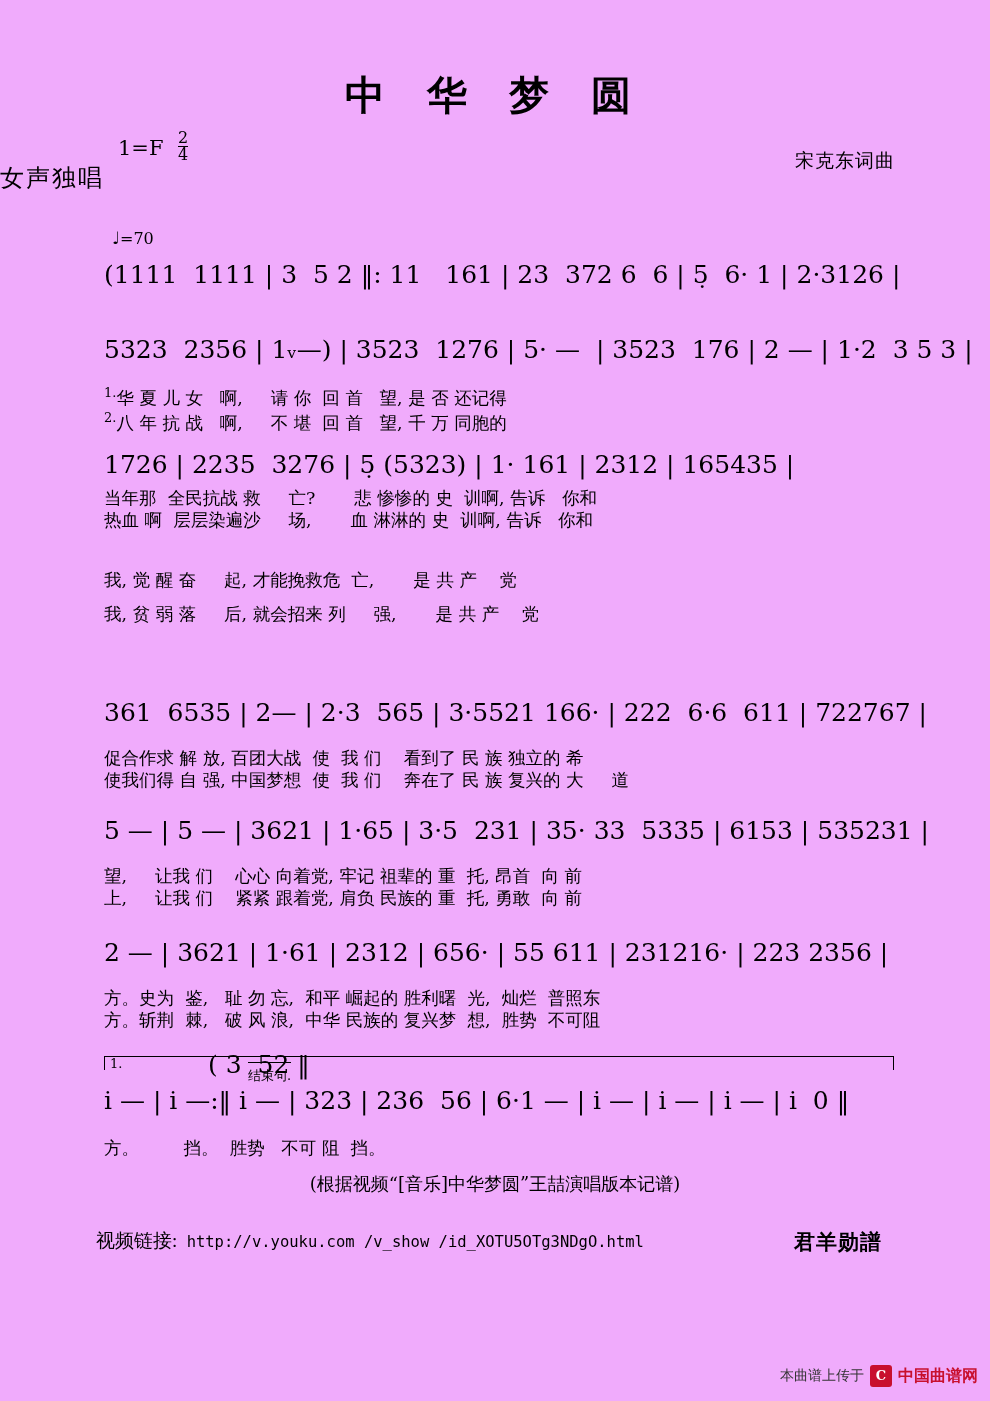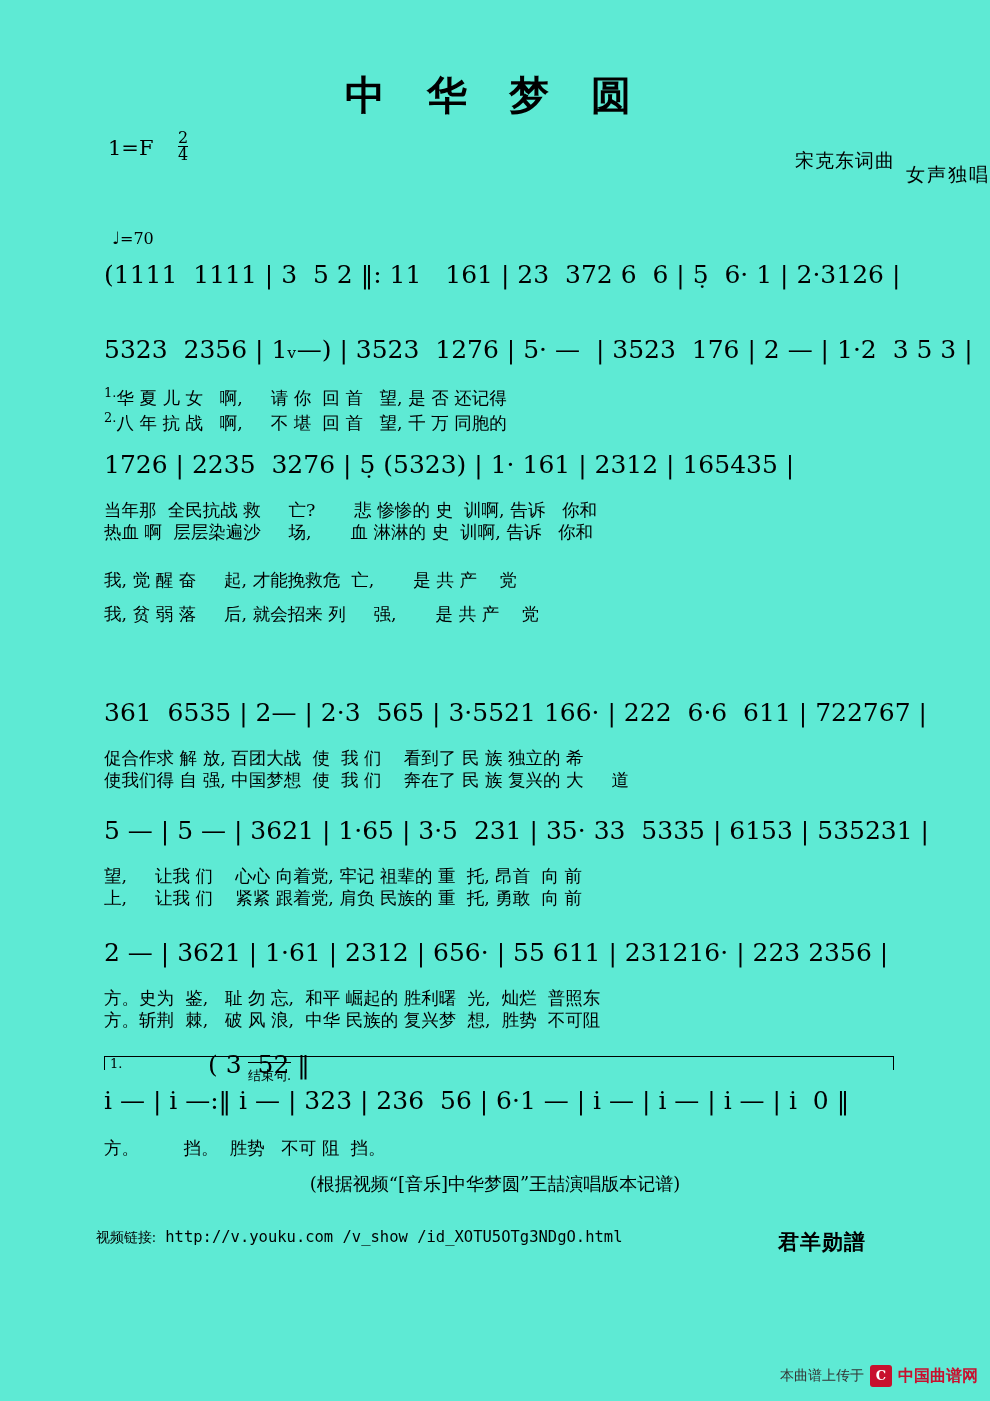--- a/index.html
+++ b/index.html
@@ -7,38 +7,38 @@
     padding: 0;
     background: #ffffff;
   }
   body {
     font-family: "DejaVu Sans", sans-serif;
   }
   #sheet {
     position: relative;
     width: 990px;
     height: 1401px;
-    background: #5eead4;
+    background: #f0abfc;
     overflow: hidden;
   }
   .title {
     position: absolute;
     top: 68px;
     left: 0;
     width: 990px;
     text-align: center;
     font-family: "DejaVu Serif", serif;
     font-size: 40px;
     letter-spacing: 14px;
     font-weight: bold;
     color: #000;
   }
   .key-sig {
     position: absolute;
-    left: 108px;
+    left: 118px;
     top: 136px;
     font-family: "DejaVu Serif", serif;
     font-size: 21px;
     color: #000;
   }
   .meter {
     position: absolute;
     left: 178px;
     top: 130px;
     font-family: "DejaVu Serif", serif;
@@ -46,23 +46,23 @@
     line-height: 1.0;
     text-align: center;
   }
   .meter .num { display: block; }
   .meter .den { display: block; border-top: 1.5px solid #000; }
   .subtitle {
     position: absolute;
     top: 162px;
     left: 0;
     width: 990px;
-    text-align: right;
-    font-family: "DejaVu Serif", serif;
-    font-size: 19px;
+    text-align: left;
+    font-family: "DejaVu Serif", serif;
+    font-size: 24px;
     letter-spacing: 2px;
   }
   .author {
     position: absolute;
     top: 148px;
     right: 95px;
     font-family: "DejaVu Serif", serif;
     font-size: 19px;
     letter-spacing: 1px;
   }
@@ -119,24 +119,24 @@
     text-align: center;
     font-family: "DejaVu Serif", serif;
     font-size: 18px;
   }
   .videolink {
     position: absolute;
     left: 96px;
     font-family: "DejaVu Sans Mono", monospace;
     font-size: 15.5px;
   }
-  .videolink .cn { font-family: Liberation Serif, serif; font-size: 14px; }
+  .videolink .cn { font-family: Liberation Serif, serif; font-size: 19px; }
   .seal {
     position: absolute;
-    right: 124px;
+    right: 108px;
     top: 1228px;
     font-family: "DejaVu Serif", serif;
     font-size: 21px;
     letter-spacing: 1px;
     font-weight: bold;
   }
   .watermark {
     position: absolute;
     right: 12px;
     bottom: 14px;
@@ -185,21 +185,21 @@
   </div>
 
   <div class="system" style="top:337px;">
     <div class="notes">5323  2356 | 1ᵥ—) | 3523  1276 | 5· —  | 3523  176 | 2 — | 1·2  3 5 3 |</div>
     <div class="lyric" style="margin-top:12px;"><span class="vn">1.</span><span>华 夏 儿 女   啊,     请 你  回 首   望, 是 否 还记得</span></div>
     <div class="lyric"><span class="vn">2.</span><span>八 年 抗 战   啊,     不 堪  回 首   望, 千 万 同胞的</span></div>
   </div>
 
   <div class="system" style="top:452px;">
     <div class="notes">1726 | 2235  3276 | 5̣ (5323) | 1· 161 | 2312 | 165435 |</div>
-    <div class="lyric" style="margin-top:12px;">当年那  全民抗战 救     亡?       悲 惨惨的 史  训啊, 告诉   你和</div>
+    <div class="lyric" style="margin-top:0;">当年那  全民抗战 救     亡?       悲 惨惨的 史  训啊, 告诉   你和</div>
     <div class="lyric">热血 啊  层层染遍沙     场,       血 淋淋的 史  训啊, 告诉   你和</div>
   </div>
 
   <div class="system" style="top:570px;">
     <div class="lyric">我, 觉 醒 奋     起, 才能挽救危  亡,       是 共 产    党</div>
     <div class="lyric" style="margin-top:12px;">我, 贫 弱 落     后, 就会招来 列     强,       是 共 产    党</div>
   </div>
 
   <div class="system" style="top:700px;">
     <div class="notes">361  6535 | 2— | 2·3  565 | 3·5521 166· | 222  6·6  611 | 722767 |</div>

